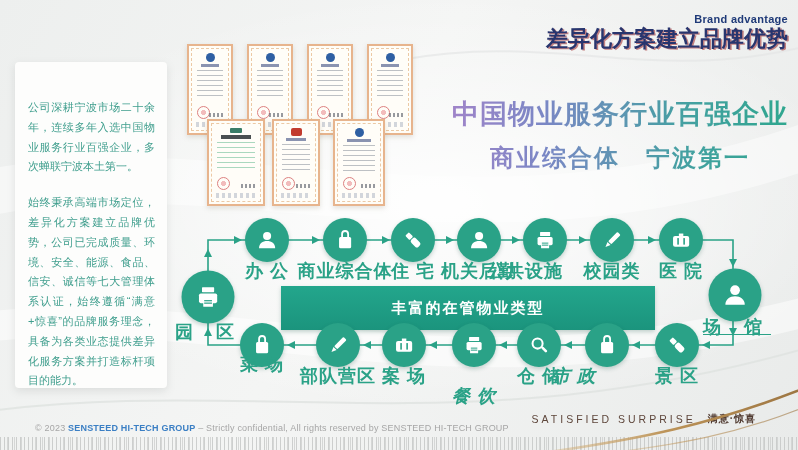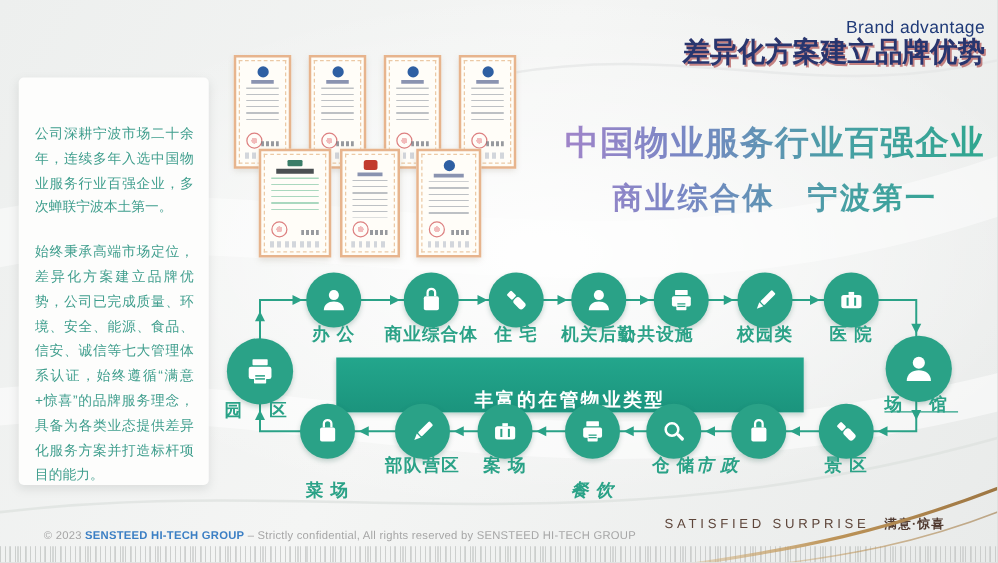--- a/index.html
+++ b/index.html
@@ -8,21 +8,21 @@
     font-family:"Liberation Sans","DejaVu Sans",sans-serif;
     background:
       radial-gradient(ellipse 600px 300px at 55% 45%, rgba(255,255,255,.9), rgba(255,255,255,0) 70%),
       linear-gradient(118deg,#edefee 0%,#f4f5f4 45%,#e9ebea 100%);
   }
   svg{display:block}
   .bg-swoosh{position:absolute;inset:0;pointer-events:none;}
 
   
   .hdr{position:absolute;top:13px;right:10px;text-align:right;line-height:1.15;}
-  .hdr-en{font-size:14px;font-weight:400;color:#1f3a78;letter-spacing:.3px;}
+  .hdr-en{font-size:11px;font-weight:700;color:#1f3a78;letter-spacing:.3px;}
   .hdr-zh{font-size:22px;font-weight:700;color:#28356e;text-shadow:1.4px 1.4px 0 rgba(158,36,36,.55);}
 
   
   .card{
     position:absolute;left:15px;top:62px;width:152px;height:326px;
     background:#fdfdfc;border-radius:4px;box-shadow:0 3px 8px rgba(120,130,125,.18);
     box-sizing:border-box;padding:36px 12px 10px 13px;
   }
   .card p{margin:0 0 16px 0;font-size:11px;line-height:1.8;color:#3f9e8d;text-align:justify;}
 
@@ -57,26 +57,26 @@
   .node{
     position:absolute;width:44px;height:44px;border-radius:50%;background:#2aa287;
     display:flex;align-items:center;justify-content:center;
     transform:translate(-50%,-50%);box-shadow:0 2px 4px rgba(30,90,75,.25);
   }
   .node.big{width:53px;height:53px;}
   .node svg{width:21px;height:21px;}
   .node.big svg{width:24px;height:24px;}
   .nlabel{
     position:absolute;transform:translateX(-50%);white-space:nowrap;
-    color:#2aa287;font-weight:700;font-size:14px;letter-spacing:1px;
+    color:#2aa287;font-weight:700;font-size:18px;letter-spacing:1px;
   }
   .banner{
-    position:absolute;left:269px;top:286px;width:374px;height:44px;
+    position:absolute;left:281px;top:286px;width:374px;height:44px;
     background:linear-gradient(180deg,#23a68c,#1b947d);
-    display:flex;align-items:flex-end;justify-content:center;
+    display:flex;align-items:center;justify-content:center;
     box-shadow:0 2px 4px rgba(30,90,75,.25);
   }
   .banner span{color:#ffffff;font-size:15px;font-weight:700;letter-spacing:2px;}
 
   
   .footer{position:absolute;left:35px;top:423px;font-size:9px;color:#a6a6a6;letter-spacing:.2px;}
   .footer .co{color:#3b7fc4;font-weight:700;}
   .tagline{position:absolute;right:42px;top:412px;display:flex;align-items:center;gap:12px;}
   .tag-en{font-size:10.5px;letter-spacing:3px;color:#5e463b;margin-left:28px;}
   .tag-zh{font-size:10px;font-weight:700;color:#503a30;letter-spacing:1px;}
@@ -371,21 +371,21 @@
   <div class="nlabel" style="left:345px;top:259px;">商业综合体</div>
   <div class="nlabel" style="left:413px;top:259px;">住 宅</div>
   <div class="nlabel" style="left:479px;top:259px;">机关后勤</div>
   <div class="nlabel" style="left:525px;top:259px;">公共设施</div>
   <div class="nlabel" style="left:612px;top:259px;">校园类</div>
   <div class="nlabel" style="left:681px;top:259px;">医 院</div>
 
   <div class="nlabel" style="left:209px;top:320px;letter-spacing:9px;">园 区</div>
   <div class="nlabel" style="left:737px;top:315px;letter-spacing:9px;text-decoration:underline;">场 馆</div>
 
-  <div class="nlabel" style="left:262px;top:384px;">菜 场</div>
+  <div class="nlabel" style="left:262px;top:352px;">菜 场</div>
   <div class="nlabel" style="left:338px;top:364px;">部队营区</div>
   <div class="nlabel" style="left:404px;top:364px;">案 场</div>
   <div class="nlabel" style="left:474px;top:384px;font-style:italic;">餐 饮</div>
   <div class="nlabel" style="left:539px;top:364px;">仓 储</div>
   <div class="nlabel" style="left:574px;top:364px;font-style:italic;">市 政</div>
   <div class="nlabel" style="left:677px;top:364px;">景 区</div>
 
   <div class="footer">
     <span>© 2023</span>
     <span class="co">SENSTEED HI-TECH GROUP</span>

